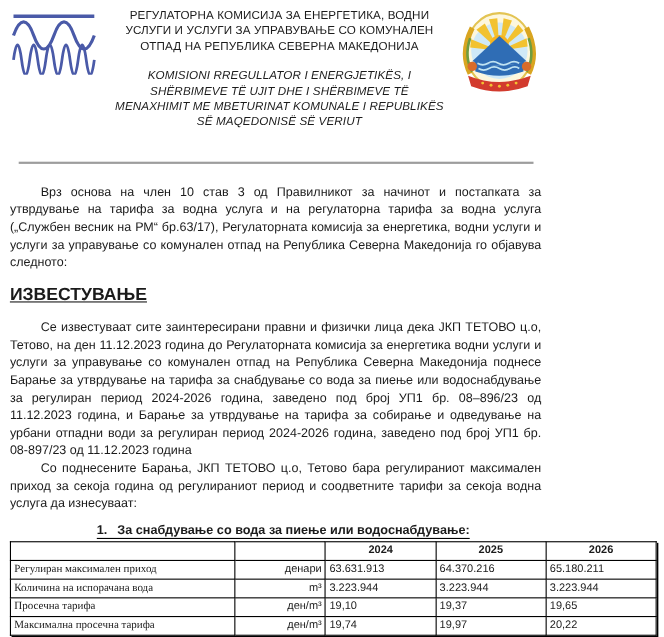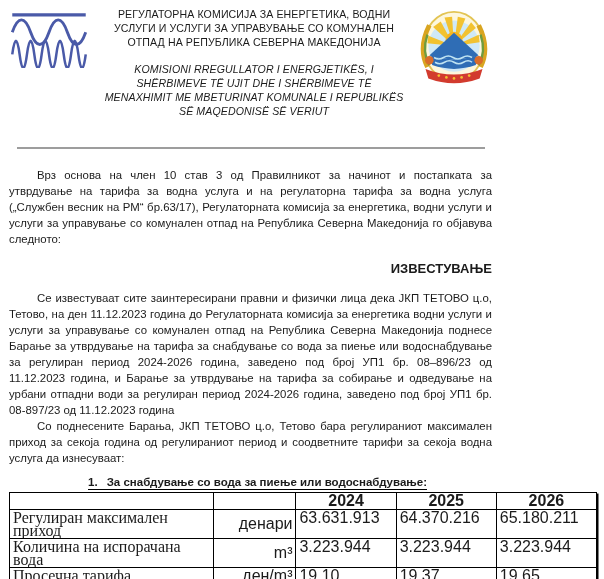--- a/index.html
+++ b/index.html
@@ -22,40 +22,40 @@
   .header-rule{height:2px;background:#9d9d9d;margin:28px 15px 0 17px;}
 
   
   .doc-body{padding:0 8px 0 9px;}
   .para{
     font-size:11.4px;line-height:16px;text-align:justify;
     text-indent:28px;margin:0;
   }
   .para-first{margin-top:18px;}
   .notice-title{
-    text-align:right;font-weight:700;font-size:13px;
-    margin:14px 0 13px 0;text-indent:0;
+    text-align:left;font-weight:700;font-size:16px;
+    margin:14px 0 13px 0;text-indent:0;text-decoration:underline;
   }
 
   
   .section-heading{
     font-weight:700;font-size:11.5px;margin:9px 0 3px 14px;line-height:14px;text-align:center;
   }
   .section-heading .underlined{border-bottom:1.4px solid #000;padding-bottom:1px;}
   .section-num{padding-right:9px;}
 
   
   table.tariff{
     width:588px;border-collapse:collapse;table-layout:fixed;
     box-shadow:1.5px 1.5px 0 #000;
     margin:0 0 2px 0;
   }
   table.tariff,table.tariff td,table.tariff th{border:1px solid #000;}
   table.tariff th,table.tariff td{
-    font-size:16px;line-height:13px;padding:1px 3px;height:14px;
+    font-size:10px;line-height:13px;padding:1px 3px;height:14px;
     overflow:hidden;
   }
   th.year{font-weight:700;text-align:center;}
   td.lbl{text-align:left;vertical-align:top;padding-left:4px;font-family:Liberation Serif, serif;}
   td.unit{text-align:right;vertical-align:middle;}
   td.val{text-align:left;vertical-align:top;padding-right:5px;}
   col.c-label{width:204px;}
   col.c-unit{width:82px;}
   col.c-year{width:100px;}
 </style>
@@ -168,20 +168,27 @@
           <td class="val">3.223.944</td>
           <td class="val">3.223.944</td>
         </tr>
         <tr>
           <td class="lbl">Просечна тарифа</td>
           <td class="unit">ден/m³</td>
           <td class="val">19,10</td>
           <td class="val">19,37</td>
           <td class="val">19,65</td>
         </tr>
+        <tr>
+          <td class="lbl">Максимална просечна тарифа</td>
+          <td class="unit">ден/m³</td>
+          <td class="val">19,74</td>
+          <td class="val">19,97</td>
+          <td class="val">20,22</td>
+        </tr>
       </tbody>
     </table>
 
     <div class="section-heading">
       <span class="underlined"><span class="section-num">2.</span><span>За собирање и одведување на урбани отпадни води:</span></span>
     </div>
 
     <table class="tariff">
       <colgroup>
         <col class="c-label">

